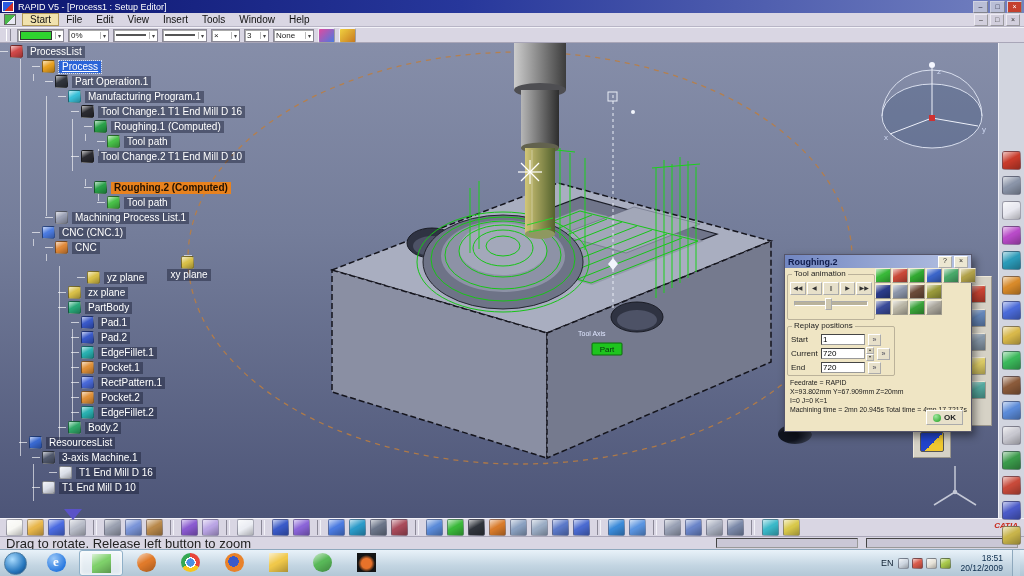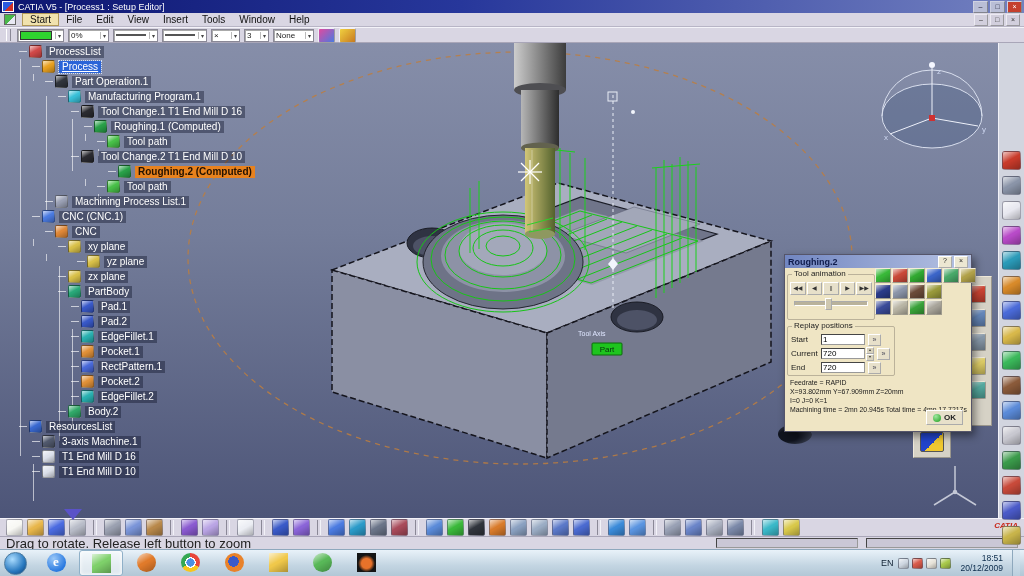--- a/index.html
+++ b/index.html
@@ -131,21 +131,21 @@
   .clock span{font-size:8.5px;color:#0a2a4a;}
   .showdesk{width:7px;height:27px;border-left:1px solid #8ea8bd;background:linear-gradient(180deg,#dfeaf3,#b9cedd);}
 </style>
 </head>
 <body>
 
 <div id="root">
 
   <div class="titlebar">
     <span class="app-icon"></span>
-    <span class="title-text">CATIA V5 - [Process1 : Setup Editor]</span>
+    <span class="title-text">RAPID V5 - [Process1 : Setup Editor]</span>
     <span class="wc">–</span>
     <span class="wc">□</span>
     <span class="wc close">×</span>
   </div>
 
   <div class="menubar">
     <span class="child-icon"></span>
     <span id="menu-items" style="display:flex">
         <span class="menu-item active">Start</span>
         <span class="menu-item">File</span>
@@ -326,21 +326,21 @@
 
     <g transform="translate(955,492)" stroke="#c4c8d6" stroke-width="1.5">
       <line x1="0" y1="0" x2="0" y2="-26"></line>
         <line x1="0" y1="0" x2="-21" y2="13"></line>
         <line x1="0" y1="0" x2="21" y2="13"></line>
       <circle cx="0" cy="0" r="1.5" fill="#c4c8d6"></circle>
     </g>
   </svg>
 
   <div class="tree" id="tree">
-      <div class="tree-row" style="padding-left: 19px;">
+      <div class="tree-row" style="">
         <span class="ticon" style="background-image: linear-gradient(150deg, rgba(255, 255, 255, 0.72), rgba(255, 255, 255, 0) 45%), linear-gradient(330deg, rgba(0, 0, 0, 0.28), rgba(0, 0, 0, 0) 50%); background-color: rgb(208, 72, 72);"></span>
         <span class="tlabel">ProcessList</span>
       </div>
       <div class="tree-row" style="padding-left: 32px;">
         <span class="ticon" style="background-image: linear-gradient(150deg, rgba(255, 255, 255, 0.72), rgba(255, 255, 255, 0) 45%), linear-gradient(330deg, rgba(0, 0, 0, 0.28), rgba(0, 0, 0, 0) 50%); background-color: rgb(232, 160, 32);"></span>
         <span class="tlabel hl-selected">Process</span>
       </div>
       <div class="tree-row" style="padding-left: 45px;">
         <span class="ticon" style="background-image: linear-gradient(150deg, rgba(255, 255, 255, 0.72), rgba(255, 255, 255, 0) 45%), linear-gradient(330deg, rgba(0, 0, 0, 0.28), rgba(0, 0, 0, 0) 50%); background-color: rgb(48, 52, 60);"></span>
         <span class="tlabel">Part Operation.1</span>
@@ -358,41 +358,41 @@
         <span class="tlabel">Roughing.1 (Computed)</span>
       </div>
       <div class="tree-row" style="padding-left: 97px;">
         <span class="ticon" style="background-image: linear-gradient(150deg, rgba(255, 255, 255, 0.72), rgba(255, 255, 255, 0) 45%), linear-gradient(330deg, rgba(0, 0, 0, 0.28), rgba(0, 0, 0, 0) 50%); background-color: rgb(72, 192, 72);"></span>
         <span class="tlabel">Tool path</span>
       </div>
       <div class="tree-row" style="padding-left: 71px;">
         <span class="ticon" style="background-image: linear-gradient(150deg, rgba(255, 255, 255, 0.72), rgba(255, 255, 255, 0) 45%), linear-gradient(330deg, rgba(0, 0, 0, 0.28), rgba(0, 0, 0, 0) 50%); background-color: rgb(42, 42, 48);"></span>
         <span class="tlabel">Tool Change.2 T1 End Mill D 10</span>
       </div>
-      <div class="tree-row" style="padding-left: 108px;">
+      <div class="tree-row" style="padding-left: 84px; margin-top: 16px;">
         <span class="ticon" style="background-image: linear-gradient(150deg, rgba(255, 255, 255, 0.72), rgba(255, 255, 255, 0) 45%), linear-gradient(330deg, rgba(0, 0, 0, 0.28), rgba(0, 0, 0, 0) 50%); background-color: rgb(40, 160, 72);"></span>
         <span class="tlabel hl-current">Roughing.2 (Computed)</span>
       </div>
       <div class="tree-row" style="padding-left: 97px;">
         <span class="ticon" style="background-image: linear-gradient(150deg, rgba(255, 255, 255, 0.72), rgba(255, 255, 255, 0) 45%), linear-gradient(330deg, rgba(0, 0, 0, 0.28), rgba(0, 0, 0, 0) 50%); background-color: rgb(72, 192, 72);"></span>
         <span class="tlabel">Tool path</span>
       </div>
       <div class="tree-row" style="padding-left: 45px;">
         <span class="ticon" style="background-image: linear-gradient(150deg, rgba(255, 255, 255, 0.72), rgba(255, 255, 255, 0) 45%), linear-gradient(330deg, rgba(0, 0, 0, 0.28), rgba(0, 0, 0, 0) 50%); background-color: rgb(154, 160, 180);"></span>
         <span class="tlabel">Machining Process List.1</span>
       </div>
       <div class="tree-row" style="padding-left: 32px;">
         <span class="ticon" style="background-image: linear-gradient(150deg, rgba(255, 255, 255, 0.72), rgba(255, 255, 255, 0) 45%), linear-gradient(330deg, rgba(0, 0, 0, 0.28), rgba(0, 0, 0, 0) 50%); background-color: rgb(74, 122, 224);"></span>
         <span class="tlabel">CNC (CNC.1)</span>
       </div>
       <div class="tree-row" style="padding-left: 45px;">
         <span class="ticon" style="background-image: linear-gradient(150deg, rgba(255, 255, 255, 0.72), rgba(255, 255, 255, 0) 45%), linear-gradient(330deg, rgba(0, 0, 0, 0.28), rgba(0, 0, 0, 0) 50%); background-color: rgb(224, 136, 56);"></span>
         <span class="tlabel">CNC</span>
       </div>
-      <div class="tree-row" style="padding-left: 58px;">
+      <div class="tree-row" style="padding-left: 58px; flex-direction: column;">
         <span class="ticon" style="background-image: linear-gradient(150deg, rgba(255, 255, 255, 0.72), rgba(255, 255, 255, 0) 45%), linear-gradient(330deg, rgba(0, 0, 0, 0.28), rgba(0, 0, 0, 0) 50%); background-color: rgb(216, 192, 72);"></span>
         <span class="tlabel">xy plane</span>
       </div>
       <div class="tree-row" style="padding-left: 77px;">
         <span class="ticon" style="background-image: linear-gradient(150deg, rgba(255, 255, 255, 0.72), rgba(255, 255, 255, 0) 45%), linear-gradient(330deg, rgba(0, 0, 0, 0.28), rgba(0, 0, 0, 0) 50%); background-color: rgb(216, 192, 72);"></span>
         <span class="tlabel">yz plane</span>
       </div>
       <div class="tree-row" style="padding-left: 58px;">
         <span class="ticon" style="background-image: linear-gradient(150deg, rgba(255, 255, 255, 0.72), rgba(255, 255, 255, 0) 45%), linear-gradient(330deg, rgba(0, 0, 0, 0.28), rgba(0, 0, 0, 0) 50%); background-color: rgb(216, 192, 72);"></span>
         <span class="tlabel">zx plane</span>
@@ -434,21 +434,21 @@
         <span class="tlabel">Body.2</span>
       </div>
       <div class="tree-row" style="padding-left: 19px;">
         <span class="ticon" style="background-image: linear-gradient(150deg, rgba(255, 255, 255, 0.72), rgba(255, 255, 255, 0) 45%), linear-gradient(330deg, rgba(0, 0, 0, 0.28), rgba(0, 0, 0, 0) 50%); background-color: rgb(56, 104, 208);"></span>
         <span class="tlabel">ResourcesList</span>
       </div>
       <div class="tree-row" style="padding-left: 32px;">
         <span class="ticon" style="background-image: linear-gradient(150deg, rgba(255, 255, 255, 0.72), rgba(255, 255, 255, 0) 45%), linear-gradient(330deg, rgba(0, 0, 0, 0.28), rgba(0, 0, 0, 0) 50%); background-color: rgb(80, 88, 108);"></span>
         <span class="tlabel">3-axis Machine.1</span>
       </div>
-      <div class="tree-row" style="padding-left: 32px;">
+      <div class="tree-row" style="padding-left: 49px;">
         <span class="ticon" style="background-image: linear-gradient(150deg, rgba(255, 255, 255, 0.72), rgba(255, 255, 255, 0) 45%), linear-gradient(330deg, rgba(0, 0, 0, 0.28), rgba(0, 0, 0, 0) 50%); background-color: rgb(220, 224, 234);"></span>
         <span class="tlabel">T1 End Mill D 16</span>
       </div>
       <div class="tree-row" style="padding-left: 32px;">
         <span class="ticon" style="background-image: linear-gradient(150deg, rgba(255, 255, 255, 0.72), rgba(255, 255, 255, 0) 45%), linear-gradient(330deg, rgba(0, 0, 0, 0.28), rgba(0, 0, 0, 0) 50%); background-color: rgb(220, 224, 234);"></span>
         <span class="tlabel">T1 End Mill D 10</span>
       </div>
     </div>
   <div id="connectors">
       <div class="conn" style="left: 20px; top: 59px; height: 397px;"></div>

